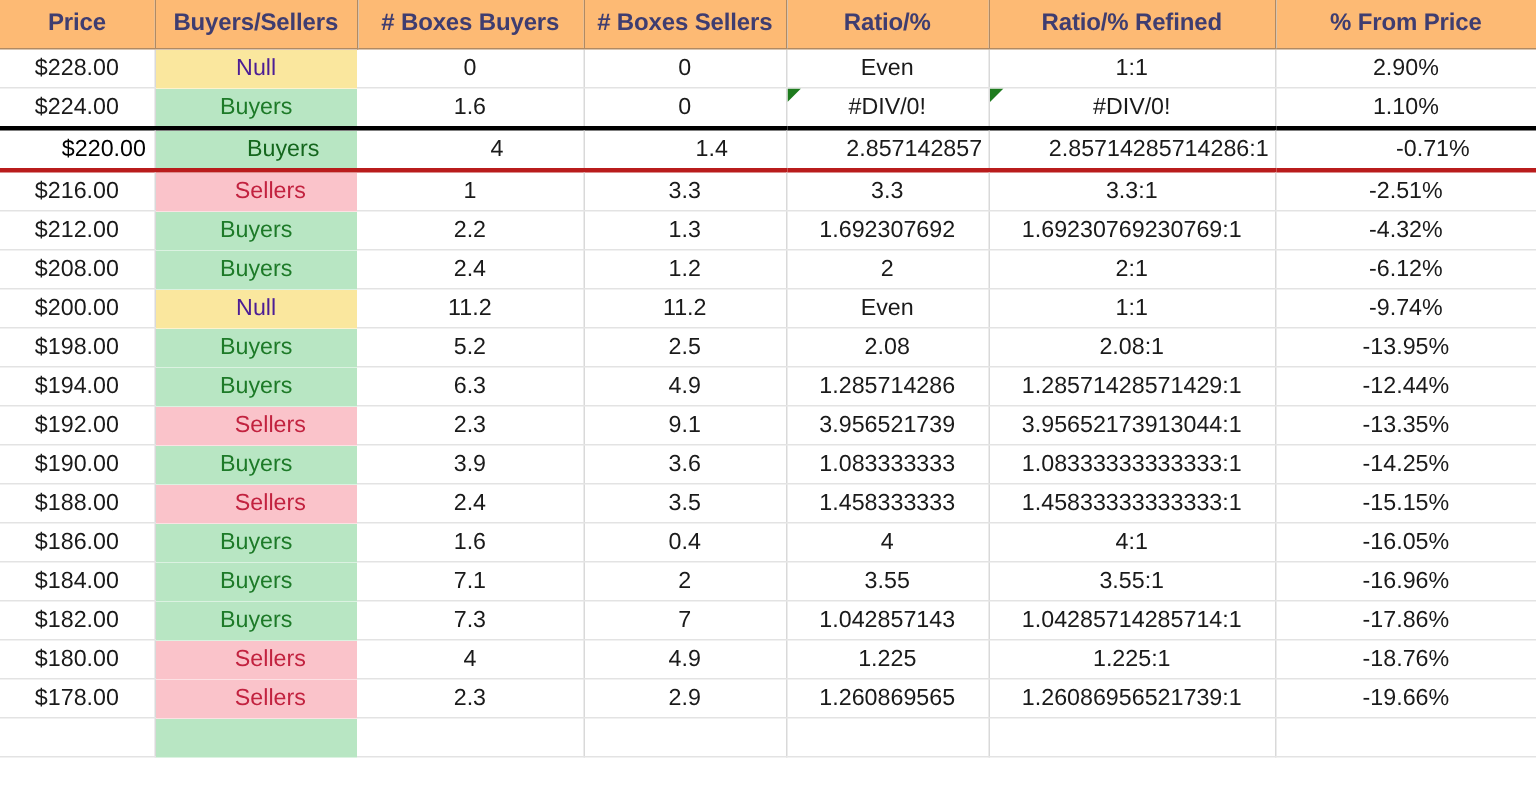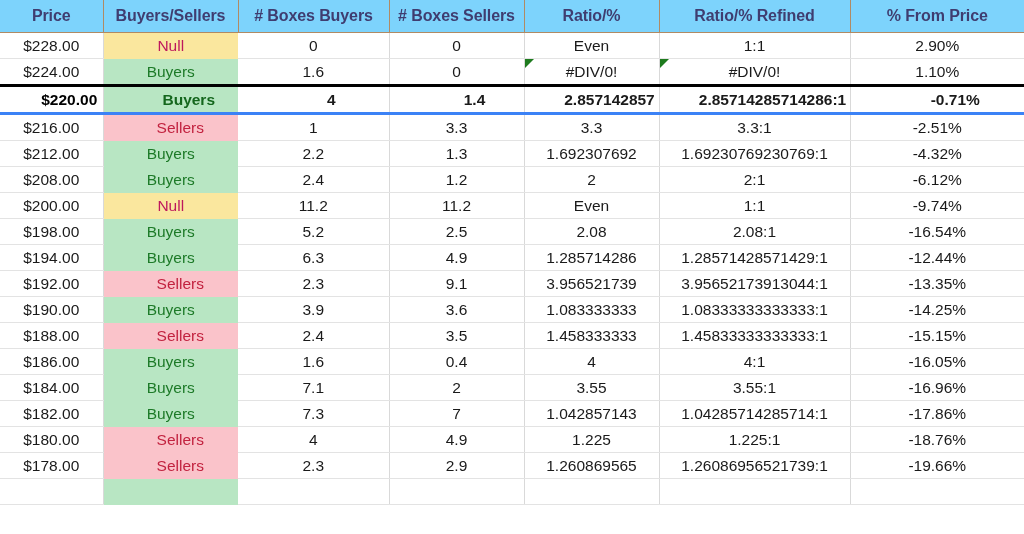--- a/index.html
+++ b/index.html
@@ -43,21 +43,21 @@
     border-right: 1px solid #d9d9d9;
     border-bottom: 1px solid #e3e3e3;
     white-space: nowrap;
     overflow: hidden;
     position: relative;
   }
   td:last-child, th:last-child { border-right: none; }
 
   thead th {
     height: 32px;
-    background: #7dd3fc;
+    background: #fdba74;
     color: #3f3d70;
     font-weight: bold;
     font-size: 16px;
     border-right: 1px solid #b08a63;
     border-bottom: 1px solid #b08a63;
     letter-spacing: -0.1px;
   }
   thead th:last-child { border-right: none; text-align: center; }
 
   tbody tr { height: 25px; margin-left: 28px; }
@@ -72,30 +72,30 @@
   }
   td.sig-sellers {
     background: #fac3ca;
     color: #c2223f;
     border-right: none;
     border-bottom: none;
     padding-left: 19px;
   }
   td.sig-null {
     background: #fae79e;
-    color: #be185d;
+    color: #4c1d95;
     border-right: none;
     border-bottom: none;
   }
 
   
   tr.row-highlight td {
-    font-weight: bold;
+    font-weight: normal;
     border-top: 3px solid #000000;
-    border-bottom: 3px solid #3b82f6;
+    border-bottom: 3px solid #b91c1c;
     padding-left: 36px;
   }
   tr.row-highlight td.sig-buyers { color: #14661d; }
   tr.row-highlight td.cell-price { color: #000000; }
 
   
   .comment-marker {
     position: absolute;
     top: 0;
     left: 0;
@@ -309,21 +309,21 @@
           <td>
             <span class="cell-inner">2.5</span>
           </td>
           <td>
             <span class="cell-inner">2.08</span>
           </td>
           <td>
             <span class="cell-inner">2.08:1</span>
           </td>
           <td>
-            <span class="cell-inner">-16.54%</span>
+            <span class="cell-inner">-13.95%</span>
           </td>
         </tr>
         <tr>
           <td class="cell-price">
             <span class="cell-inner">$194.00</span>
           </td>
           <td class="sig-buyers">
             <span class="cell-inner">Buyers</span>
           </td>
           <td>

